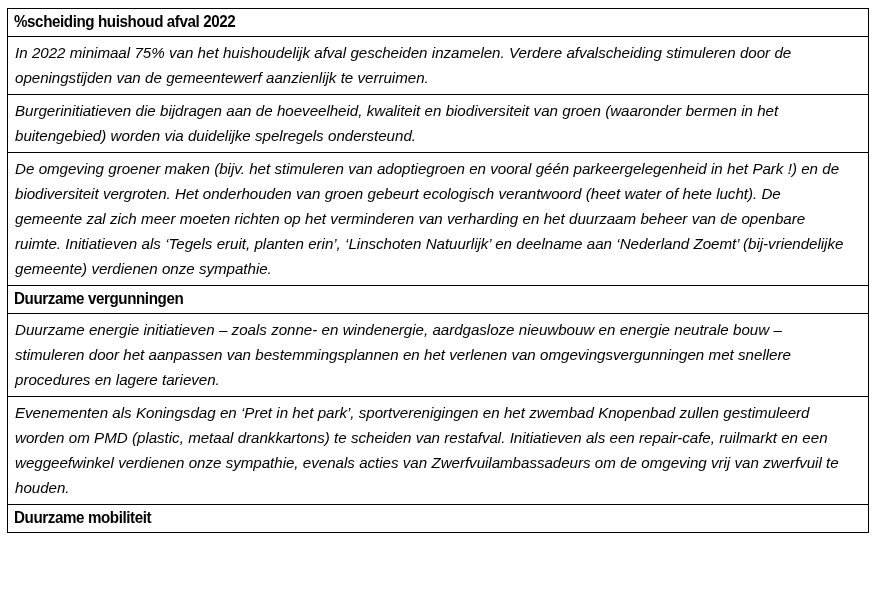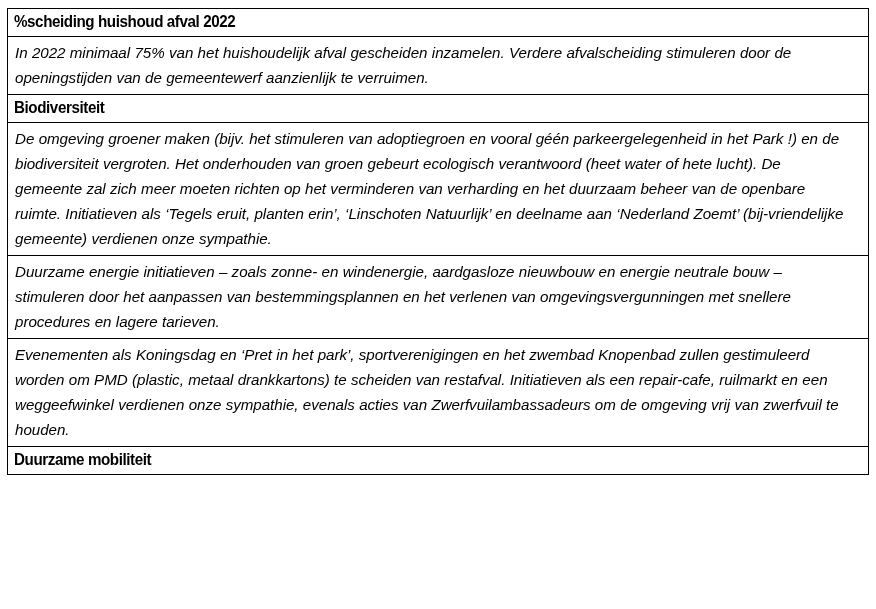--- a/index.html
+++ b/index.html
@@ -87,32 +87,37 @@
         <td class="heading-cell">
           <div class="heading-text">%scheiding huishoud afval 2022</div>
         </td>
       </tr>
       <tr class="body-row">
         <td class="body-cell">
           <div class="body-text">In 2022 minimaal 75% van het huishoudelijk afval gescheiden inzamelen. Verdere afvalscheiding stimuleren door de openingstijden van de gemeentewerf aanzienlijk te verruimen.</div>
         </td>
       </tr>
 
-
-      <tr class="header-row">
-        <td class="heading-cell">
-          <div class="heading-text">Biodiversiteit</div>
+      <tr class="body-row">
+        <td class="body-cell">
+          <div class="body-text">Burgerinitiatieven die bijdragen aan de hoeveelheid, kwaliteit en biodiversiteit van groen (waaronder bermen in het buitengebied) worden via duidelijke spelregels ondersteund.</div>
         </td>
       </tr>
+
       <tr class="body-row">
         <td class="body-cell">
           <div class="body-text">De omgeving groener maken (bijv. het stimuleren van adoptiegroen en vooral géén parkeergelegenheid in het Park !) en de biodiversiteit vergroten. Het onderhouden van groen gebeurt ecologisch verantwoord (heet water of hete lucht). De gemeente zal zich meer moeten richten op het verminderen van verharding en het duurzaam beheer van de openbare ruimte. Initiatieven als ‘Tegels eruit, planten erin’, ‘Linschoten Natuurlijk’ en deelname aan ‘Nederland Zoemt’ (bij-vriendelijke gemeente) verdienen onze sympathie.</div>
         </td>
       </tr>
 
+      <tr class="header-row">
+        <td class="heading-cell">
+          <div class="heading-text">Duurzame vergunningen</div>
+        </td>
+      </tr>
       <tr class="body-row">
         <td class="body-cell">
           <div class="body-text">Duurzame energie initiatieven – zoals zonne- en windenergie, aardgasloze nieuwbouw en energie neutrale bouw – stimuleren door het aanpassen van bestemmingsplannen en het verlenen van omgevingsvergunningen met snellere procedures en lagere tarieven.</div>
         </td>
       </tr>
 
       <tr class="body-row">
         <td class="body-cell">
           <div class="body-text">Evenementen als Koningsdag en ‘Pret in het park’, sportverenigingen en het zwembad Knopenbad zullen gestimuleerd worden om PMD (plastic, metaal drankkartons) te scheiden van restafval. Initiatieven als een repair-cafe, ruilmarkt en een weggeefwinkel verdienen onze sympathie, evenals acties van Zwerfvuilambassadeurs om de omgeving vrij van zwerfvuil te houden.</div>
         </td>

